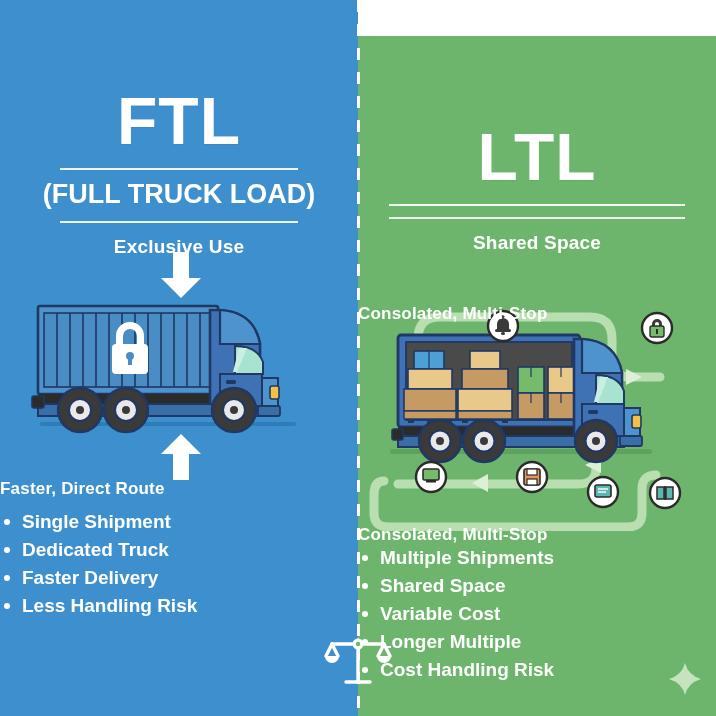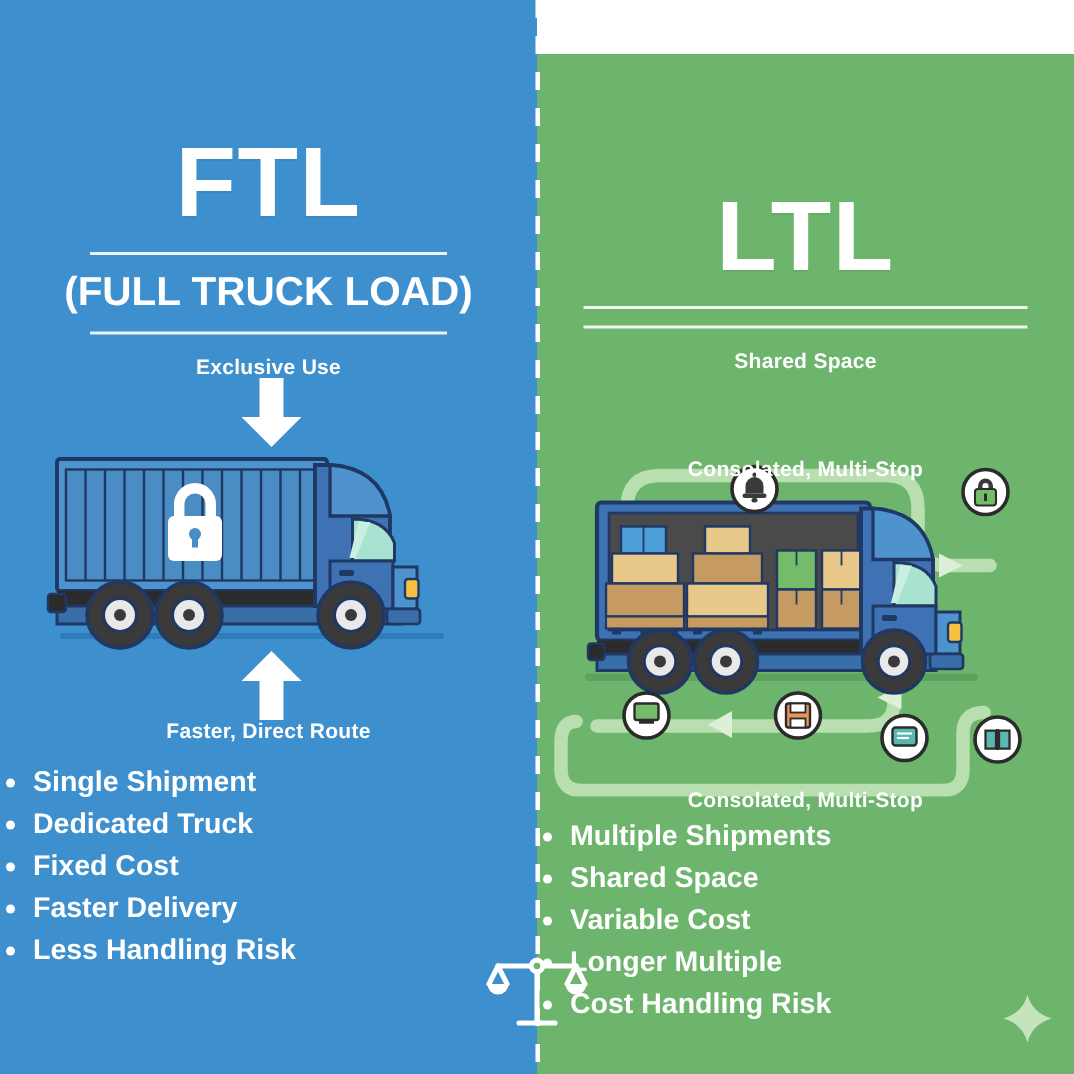--- a/index.html
+++ b/index.html
@@ -51,27 +51,27 @@
   .left  .rule { width:238px; }
   .right .rule { width:296px; }
   .expansion {
     font-size:27px; font-weight:bold; line-height:1.15;
     margin:9px 0 0; letter-spacing:0px; white-space:nowrap;text-align:center;
   }
   .rule2 { height:2px; background:#ffffff; opacity:.9; margin:11px auto 0; }
   .left  .rule2 { width:238px; }
   .right .rule2 { width:296px; }
   .subhead {
-    font-size:14px; font-weight:bold; margin-top:13px; letter-spacing:.2px;
+    font-size:19px; font-weight:bold; margin-top:13px; letter-spacing:.2px;
   }
 
   
   .caption {
-    position:absolute; width:100%; text-align:center;
-    color:#ffffff; font-size:14px; font-weight:bold;
+    position:absolute; width:100%; 
+    color:#ffffff; font-size:17px; font-weight:bold;
     letter-spacing:.2px;
   }
   .cap-bottom-left  { top:479px; }
   .cap-top-right    { top:268px; z-index:12; }
   .cap-bottom-right { top:489px; z-index:12; }
 
   
   .bullets {
     position:absolute; top:508px; width:100%;
     color:#ffffff;
@@ -183,21 +183,20 @@
         </g>
       </svg>
     </div>
 
     <div class="caption cap-bottom-left">Faster, Direct Route</div>
 
     <div class="bullets">
       <ul>
         <li>Single Shipment</li>
         <li>Dedicated Truck</li>
-        <li>Fixed Cost</li>
         <li>Faster Delivery</li>
         <li>Less Handling Risk</li>
       </ul>
     </div>
   </div>
 
   <div class="half right">
 
     <div class="head">
       <div class="acronym">LTL</div>

